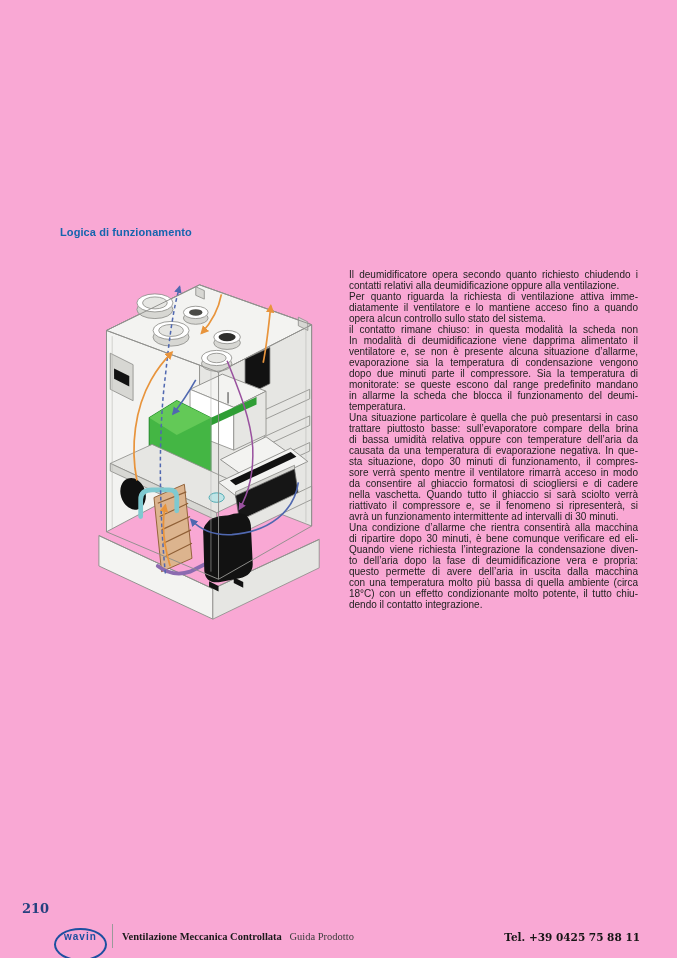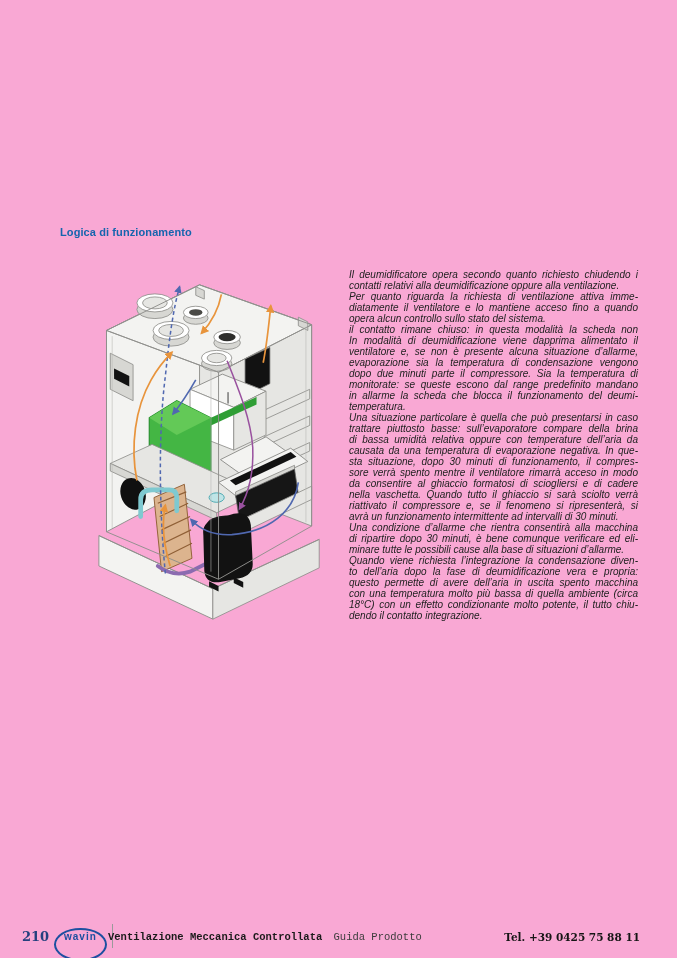--- a/index.html
+++ b/index.html
@@ -4,34 +4,34 @@
 <style>
   html,body{margin:0;padding:0;}
   body{width:677px;height:958px;background:#ffffff;position:relative;overflow:hidden;
        font-family:"Liberation Sans",sans-serif;}
   .page{position:absolute;inset:0;background:#f9a8d4;}
 
   .heading{position:absolute;left:60px;top:226px;font-size:11px;font-weight:bold;
            color:var(--heading_blue);letter-spacing:0.1px;}
 
   .bodycol{position:absolute;left:349px;top:269px;width:289px;color:var(--text_dark);
-           font-size:10px;line-height:11px;font-style:italic;}
+           font-size:10px;line-height:11px;}
   .tline{height:11px;overflow:visible;}
   .tline.j{text-align:justify;text-align-last:justify;}
 
   .diagram{position:absolute;left:78px;top:258px;width:264px;height:369px;}
 
   
-  .pagenum{position:absolute;left:22px;top:929px;font-family:"DejaVu Serif",serif;
+  .pagenum{position:absolute;left:22px;top:901px;font-family:"DejaVu Serif",serif;
            font-weight:bold;font-size:13px;color:var(--footer_navy);}
   .logo{position:absolute;left:54px;top:928px;border:2px solid var(--logo_blue);
         border-radius:50%;padding:1px 8px 16px 8px;color:var(--logo_blue);
         font-weight:bold;font-size:10px;letter-spacing:1px;line-height:12px;}
   .fdivider{position:absolute;left:112px;top:924px;width:1px;height:24px;background:#9a9a9a;}
-  .doctitle{position:absolute;left:108px;top:931px;font-family:Liberation Mono, monospace;
+  .doctitle{position:absolute;left:122px;top:931px;font-family:Liberation Serif, serif;
             font-size:10.5px;color:#1a1a1a;white-space:nowrap;}
   .doctitle .b{font-weight:bold;}
   .doctitle .r{font-weight:normal;color:#3c3c3c;margin-left:5px;}
   .tel{position:absolute;right:37px;top:931px;font-family:"DejaVu Serif",serif;
        font-weight:bold;font-size:10.5px;color:#151515;}
 
   
   .ln   {stroke:var(--line_gray);stroke-width:1;fill:none;}
   .lnT  {stroke:#b8b8b4;stroke-width:0.6;fill:none;}
   .pLight{fill:var(--panel_light);stroke:var(--line_gray);stroke-width:1;}
@@ -208,24 +208,23 @@
       <div class="tline j">di bassa umidità relativa oppure con temperature dell’aria da</div>
       <div class="tline j">causata da una temperatura di evaporazione negativa. In que-</div>
       <div class="tline j">sta situazione, dopo 30 minuti di funzionamento, il compres-</div>
       <div class="tline j">sore verrà spento mentre il ventilatore rimarrà acceso in modo</div>
       <div class="tline j">da consentire al ghiaccio formatosi di sciogliersi e di cadere</div>
       <div class="tline j">nella vaschetta. Quando tutto il ghiaccio si sarà sciolto verrà</div>
       <div class="tline j">riattivato il compressore e, se il fenomeno si ripresenterà, si</div>
       <div class="tline">avrà un funzionamento intermittente ad intervalli di 30 minuti.</div>
       <div class="tline j">Una condizione d’allarme che rientra consentirà alla macchina</div>
       <div class="tline j">di ripartire dopo 30 minuti, è bene comunque verificare ed eli-</div>
-      <div class="tline">minare tutte le possibili cause alla base di situazioni d’allarme.</div>
       <div class="tline j">Quando viene richiesta l’integrazione la condensazione diven-</div>
       <div class="tline j">to dell’aria dopo la fase di deumidificazione vera e propria:</div>
-      <div class="tline j">questo permette di avere dell’aria in uscita spento macchina</div>
+      <div class="tline j">questo permette di avere dell’aria in uscita dalla macchina</div>
       <div class="tline j">con una temperatura molto più bassa di quella ambiente (circa</div>
       <div class="tline j">18°C) con un effetto condizionante molto potente, il tutto chiu-</div>
       <div class="tline">dendo il contatto integrazione.</div>
     </div>
 
   <div class="pagenum">210</div>
   <div class="logo">
     <span>wavin</span>
   </div>
   <div class="fdivider"></div>

